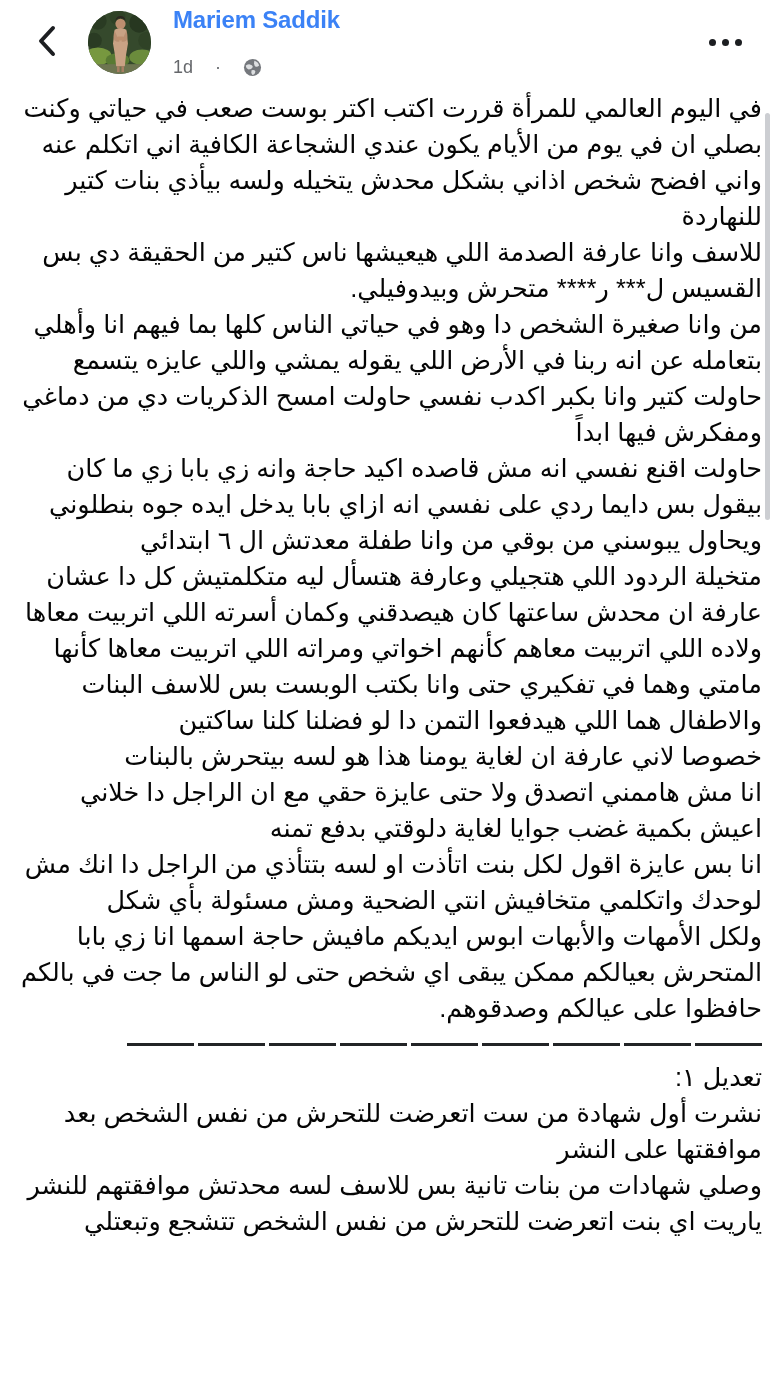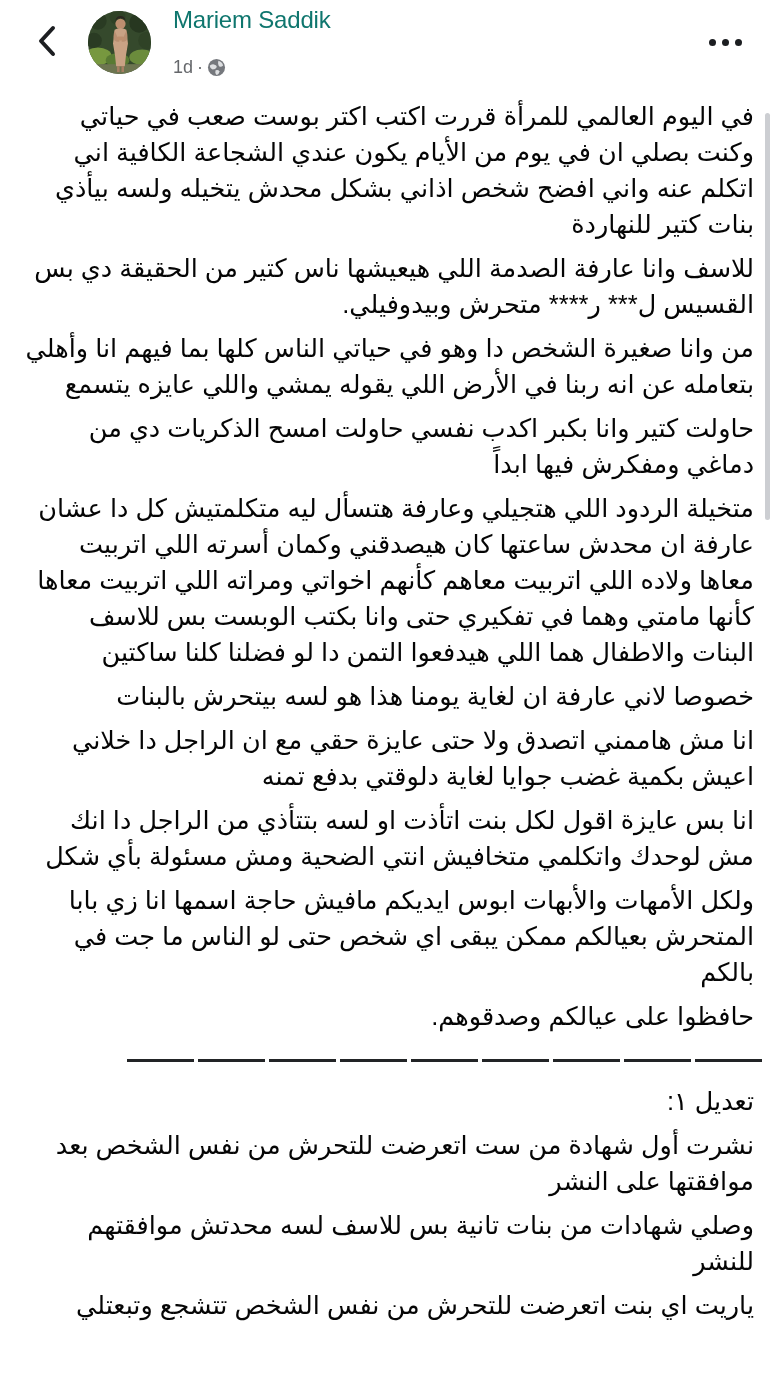--- a/index.html
+++ b/index.html
@@ -6,27 +6,27 @@
   body{
     width:772px;height:1400px;background:#ffffff;overflow:hidden;position:relative;
     font-family:"Liberation Sans","DejaVu Sans",sans-serif;
   }
   
   .header{display:flex;align-items:center;padding:14px 28px 6px 30px;height:76px;box-sizing:border-box;}
   .back-btn{width:34px;height:40px;display:flex;align-items:center;justify-content:center;background:none;border:none;padding:0;cursor:pointer;}
   .avatar{width:63px;height:63px;border-radius:50%;overflow:hidden;margin-left:24px;flex:0 0 auto;}
   .avatar svg{display:block;}
   .id-block{margin-left:22px;display:flex;flex-direction:column;}
-  .name{font-size:24px;font-weight:normal;color:#0f766e;letter-spacing:-0.2px;line-height:1.15;}
-  .meta{margin-top:23px;display:flex;align-items:center;gap:4px;font-size:18px;color:#65676b;}
+  .name{font-size:24px;font-weight:bold;color:#3b82f6;letter-spacing:-0.2px;line-height:1.15;}
+  .meta{margin-top:23px;display:flex;align-items:center;gap:22px;font-size:18px;color:#65676b;}
   .more-btn{margin-left:auto;display:flex;gap:6px;align-items:center;background:none;border:none;padding:6px 2px;cursor:pointer;}
   .more-btn i{width:7px;height:7px;border-radius:50%;background:#1c1e21;display:block;}
   
   .post{direction:rtl;text-align:start;padding:14px 10px 0 16px;font-size:25.5px;line-height:36px;color:#050505;}
-  .post p{margin:8px;}
+  .post p{margin:0;}
   .divider{display:flex;gap:4px;padding:17px 0 13px;}
   .divider i{width:67px;height:3px;background:#222426;display:block;flex:0 0 auto;}
   .blank-line{height:36px;}
   
   .scrollbar{position:absolute;top:113px;right:2px;width:5px;height:407px;border-radius:3px;background:#ccced2;}
 </style>
 </head>
 <body>
 
 <div class="header">
@@ -89,20 +89,21 @@
         <i></i>
     </span>
   </button>
 </div>
 
 <div class="post">
   <p>في اليوم العالمي للمرأة قررت اكتب اكتر بوست صعب في حياتي وكنت بصلي ان في يوم من الأيام يكون عندي الشجاعة الكافية اني اتكلم عنه واني افضح شخص اذاني بشكل محدش يتخيله ولسه بيأذي بنات كتير للنهاردة</p>
   <p>للاسف وانا عارفة الصدمة اللي هيعيشها ناس كتير من الحقيقة دي بس القسيس ل*** ر**** متحرش وبيدوفيلي.</p>
   <p>من وانا صغيرة الشخص دا وهو في حياتي الناس كلها بما فيهم انا وأهلي بتعامله عن انه ربنا في الأرض اللي يقوله يمشي واللي عايزه يتسمع</p>
   <p>حاولت كتير وانا بكبر اكدب نفسي حاولت امسح الذكريات دي من دماغي ومفكرش فيها ابداً</p>
+  <p>حاولت اقنع نفسي انه مش قاصده اكيد حاجة وانه زي بابا زي ما كان بيقول بس دايما ردي على نفسي انه ازاي بابا يدخل ايده جوه بنطلوني ويحاول يبوسني من بوقي من وانا طفلة معدتش ال ٦ ابتدائي</p>
   <p>متخيلة الردود اللي هتجيلي وعارفة هتسأل ليه متكلمتيش كل دا عشان عارفة ان محدش ساعتها كان هيصدقني وكمان أسرته اللي اتربيت معاها ولاده اللي اتربيت معاهم كأنهم اخواتي ومراته اللي اتربيت معاها كأنها مامتي وهما في تفكيري حتى وانا بكتب الوبست بس للاسف البنات والاطفال هما اللي هيدفعوا التمن دا لو فضلنا كلنا ساكتين</p>
   <p>خصوصا لاني عارفة ان لغاية يومنا هذا هو لسه بيتحرش بالبنات</p>
   <p>انا مش هاممني اتصدق ولا حتى عايزة حقي مع ان الراجل دا خلاني اعيش بكمية غضب جوايا لغاية دلوقتي بدفع تمنه</p>
   <p>انا بس عايزة اقول لكل بنت اتأذت او لسه بتتأذي من الراجل دا انك مش لوحدك واتكلمي متخافيش انتي الضحية ومش مسئولة بأي شكل</p>
   <p>ولكل الأمهات والأبهات ابوس ايديكم مافيش حاجة اسمها انا زي بابا المتحرش بعيالكم ممكن يبقى اي شخص حتى لو الناس ما جت في بالكم</p>
   <p>حافظوا على عيالكم وصدقوهم.</p>
 
   <div class="divider">
       <i></i>
       <i></i>

